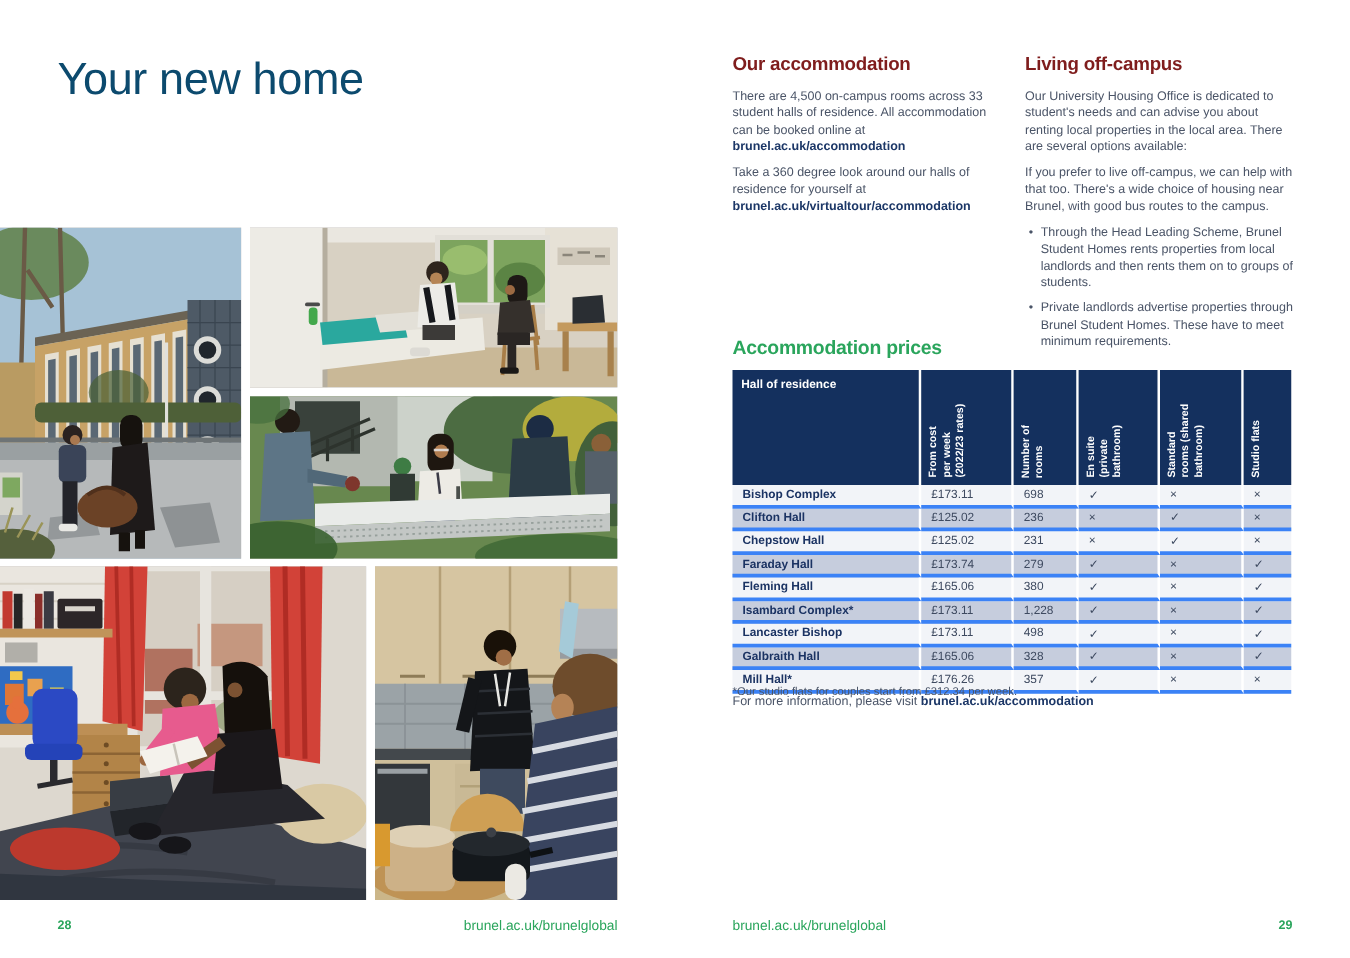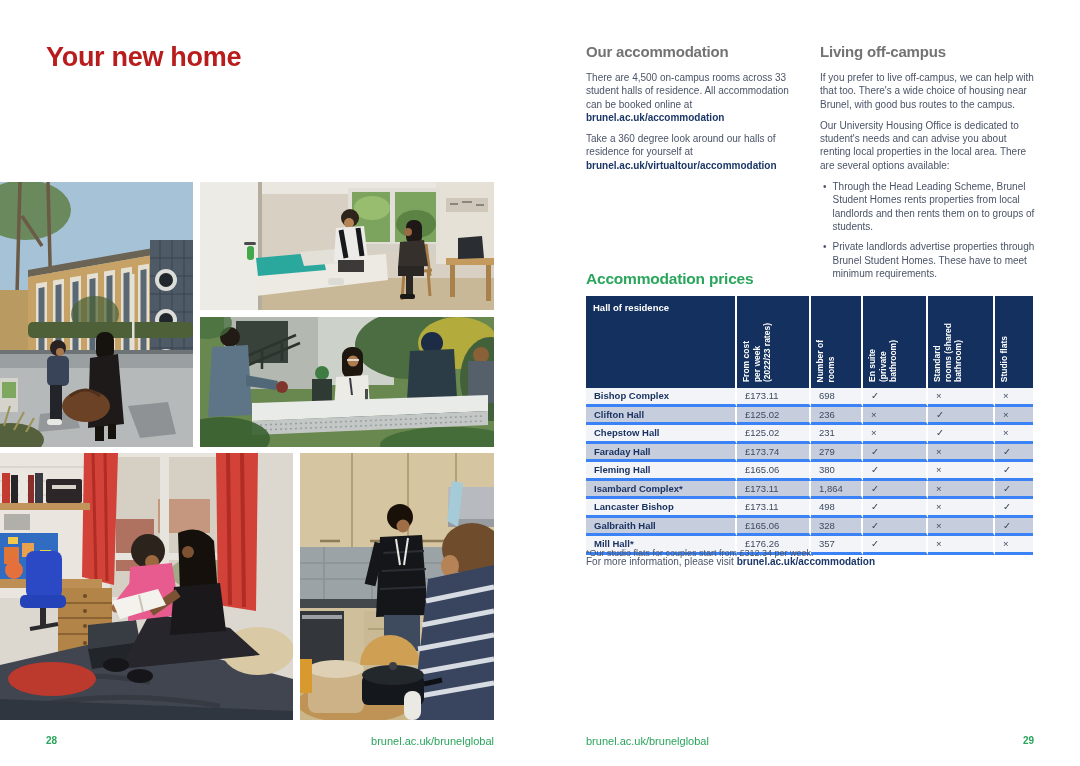--- a/index.html
+++ b/index.html
@@ -1,25 +1,25 @@
 <!DOCTYPE html>
 <html><head>
 <meta charset="utf-8">
 <style>
   html,body{margin:0;padding:0;background:#ffffff;}
   .spread{position:relative;width:1080px;height:766px;background:#ffffff;overflow:hidden;
           font-family:"Liberation Sans", sans-serif;color:#4a5467;}
-  .page-title{position:absolute;left:46px;top:42px;margin:0;font-size:27px;font-weight:bold;
-              color:#b91c1c;letter-spacing:-0.3px;}
+  .page-title{position:absolute;left:46px;top:42px;margin:0;font-size:36px;font-weight:normal;
+              color:#0c4a6e;letter-spacing:-0.3px;}
   figure.photo{position:absolute;margin:0;overflow:hidden;background:#ccc;}
   figure.photo svg{display:block;}
   .col{position:absolute;top:42px;font-size:10px;line-height:1.33;}
   .col-1{left:586px;width:206px;}
   .col-2{left:820px;width:216px;}
-  .section-heading{margin:0 0 9px 0;font-size:15px;font-weight:bold;color:#737373;letter-spacing:-0.2px;}
+  .section-heading{margin:0 0 9px 0;font-size:15px;font-weight:bold;color:#7f1d1d;letter-spacing:-0.2px;}
   .col p{margin:0 0 8px 0;}
   .link{font-weight:bold;color:#1c3767;}
   .bullet-row{display:flex;gap:6px;margin:0 0 7px 0;padding-left:3px;}
   .bullet-dot{flex:0 0 auto;}
   .prices-heading{position:absolute;left:586px;top:270px;margin:0;font-size:15.5px;font-weight:bold;
                   color:#2aa55c;letter-spacing:-0.2px;}
   .prices-table{position:absolute;left:586px;top:296px;width:447px;}
   .thead,.trow{display:grid;grid-template-columns:151px 74px 52px 65px 67px 38px;}
   .thead{height:92px;}
   .hcell{position:relative;background:#14305e;border-right:2px solid #fff;box-sizing:border-box;}
@@ -307,22 +307,22 @@
   </figure>
 
   <div class="col col-1">
     <h2 class="section-heading">Our accommodation</h2>
     <p><span>There are 4,500 on-campus rooms across 33 student halls of residence. All accommodation can be booked online at </span><span class="link">brunel.ac.uk/accommodation</span></p>
     <p><span>Take a 360 degree look around our halls of residence for yourself at </span><span class="link">brunel.ac.uk/virtualtour/accommodation</span></p>
   </div>
 
   <div class="col col-2">
     <h2 class="section-heading">Living off-campus</h2>
+    <p>Our University Housing Office is dedicated to student's needs and can advise you about renting local properties in the local area. There are several options available:</p>
     <p>If you prefer to live off-campus, we can help with that too. There's a wide choice of housing near Brunel, with good bus routes to the campus.</p>
-    <p>Our University Housing Office is dedicated to student's needs and can advise you about renting local properties in the local area. There are several options available:</p>
     <div class="bullet-row">
       <span class="bullet-dot">•</span>
       <span>Through the Head Leading Scheme, Brunel Student Homes rents properties from local landlords and then rents them on to groups of students.</span>
     </div>
     <div class="bullet-row">
       <span class="bullet-dot">•</span>
       <span>Private landlords advertise properties through Brunel Student Homes. These have to meet minimum requirements.</span>
     </div>
   </div>
 
@@ -393,21 +393,21 @@
           <div class="tcell c0">Fleming Hall</div>
           <div class="tcell c1">£165.06</div>
           <div class="tcell c2">380</div>
           <div class="tcell c3">✓</div>
           <div class="tcell c4">×</div>
           <div class="tcell c5">✓</div>
         </div>
         <div class="trow dark">
           <div class="tcell c0">Isambard Complex*</div>
           <div class="tcell c1">£173.11</div>
-          <div class="tcell c2">1,864</div>
+          <div class="tcell c2">1,228</div>
           <div class="tcell c3">✓</div>
           <div class="tcell c4">×</div>
           <div class="tcell c5">✓</div>
         </div>
         <div class="trow light">
           <div class="tcell c0">Lancaster Bishop</div>
           <div class="tcell c1">£173.11</div>
           <div class="tcell c2">498</div>
           <div class="tcell c3">✓</div>
           <div class="tcell c4">×</div>

